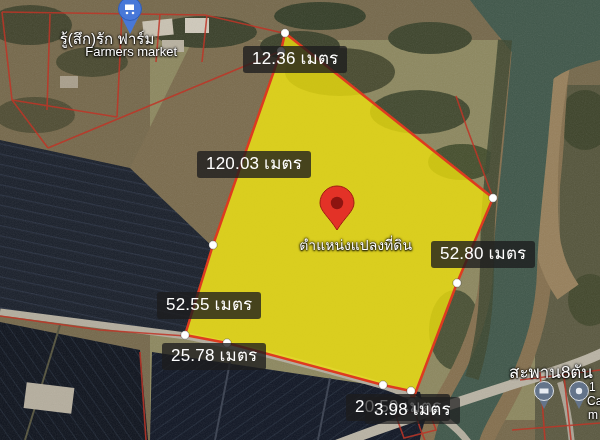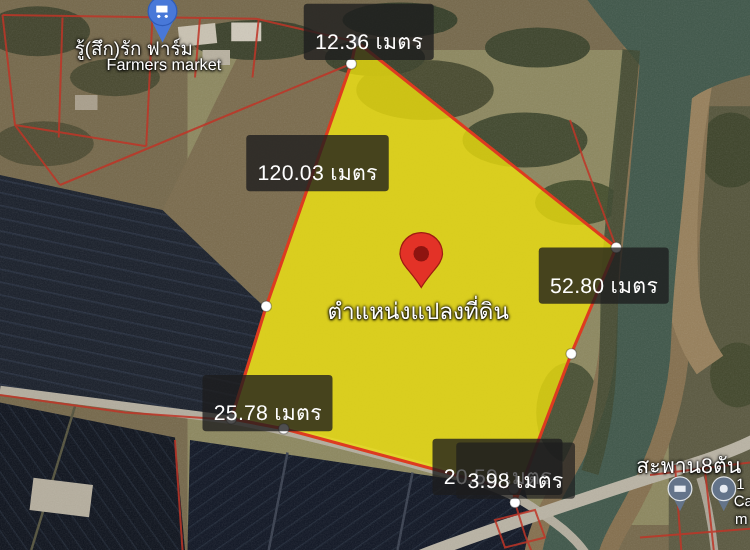--- a/index.html
+++ b/index.html
@@ -1,26 +1,26 @@
 <!DOCTYPE html>
 <html><head>
 <meta charset="utf-8">
 <style>
   html,body{margin:0;padding:0;background:#222;}
   .stage{position:relative;width:600px;height:440px;overflow:hidden;
          font-family:"Liberation Sans",sans-serif;background:#6e6a4c;}
   .stage svg{position:absolute;left:0;top:0;}
   .mlabel{position:absolute;background:rgba(28,28,30,.78);color:#fff;
-          font-size:17px;line-height:1.3;padding:20px 9px 3px;border-radius:3px;
-          white-space:nowrap;letter-spacing:.2px;}
+          font-size:17px;line-height:1.3;padding:2px 9px 3px;border-radius:3px;
+          white-space:nowrap;letter-spacing:.2px;margin-top:43px;}
   .maptext{position:absolute;color:#fff;white-space:nowrap;
            text-shadow:0 0 2px #000,0 0 3px #000,0 1px 2px rgba(0,0,0,.95);}
   .poi-name{font-size:15px;text-align:center;width:140px;}
   .poi-en{font-size:13px;text-align:right;width:140px;}
-  .marker-label{font-size:18px;text-align:left;width:150px;}
+  .marker-label{font-size:14px;text-align:right;width:150px;}
   .bridge{font-size:17px;}
   .edge-frag{font-size:12px;line-height:13px;}
 </style>
 </head>
 <body>
 
 <div class="stage">
 
 <svg width="600" height="440" viewBox="0 0 600 440">
   <defs>
@@ -155,20 +155,21 @@
     <circle cx="579" cy="391" r="3.2" fill="#e8ecf2"></circle>
   </g>
 </svg>
 
 <div class="maptext poi-name" style="left:37px;top:27px">รู้(สึก)รัก ฟาร์ม</div>
 <div class="maptext poi-en" style="left:37px;top:44px">Farmers market</div>
 
 <div class="mlabel" style="left:243px;top:3px">12.36 เมตร</div>
 <div class="mlabel" style="left:197px;top:108px">120.03 เมตร</div>
 <div class="mlabel" style="left:431px;top:198px">52.80 เมตร</div>
+<div class="mlabel" style="left:157px;top:249px">52.55 เมตร</div>
 <div class="mlabel" style="left:162px;top:300px">25.78 เมตร</div>
 <div class="mlabel" style="left:346px;top:351px">20.59 เมตร</div>
 <div class="mlabel" style="left:365px;top:354px;background:rgba(28,28,30,.7)">3.98 เมตร</div>
 
 <div class="maptext marker-label" style="left:262px;top:234px">ตำแหน่งแปลงที่ดิน</div>
 
 <div class="maptext bridge" style="left:509px;top:358px">สะพาน8ตัน</div>
 
 <div class="maptext edge-frag" style="left:589px;top:381px">1</div>
 <div class="maptext edge-frag" style="left:587px;top:395px">Ca</div>

